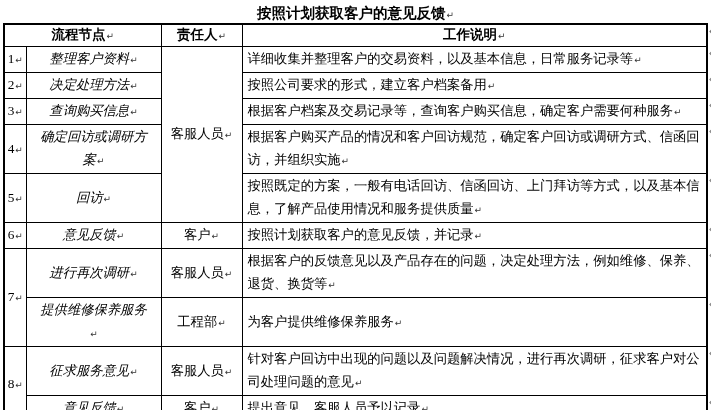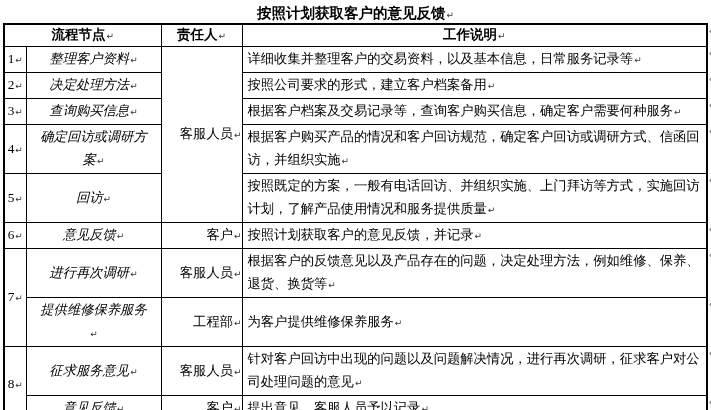--- a/index.html
+++ b/index.html
@@ -27,21 +27,21 @@
     vertical-align:middle;
     font-size:13.3px;line-height:23px;
     padding:0;margin:0;overflow:visible;
   }
   th{
     font-weight:bold;text-align:center;
     height:21px;line-height:20px;font-size:13.5px;
   }
   td.num{text-align:center;}
   td.node{text-align:center;padding:0 11px;font-style:italic;}
-  td.owner{text-align:right;}
+  td.owner{text-align:center;}
   td.desc{text-align:left;padding-left:5px;padding-right:2px;position:relative;margin-top:24px;}
   th.deschead{position:relative;margin-left:27px;}
   .pmark{
     font-family:"DejaVu Sans",sans-serif;
     font-size:9px;color:#333;margin-left:1px;font-weight:normal;
   }
   .rowend{
     position:absolute;top:3px;right:-10px;
     font-family:"DejaVu Sans",sans-serif;
     font-size:8px;color:#777;line-height:8px;
@@ -86,21 +86,21 @@
           <td class="desc"><span>根据客户档案及交易记录等，查询客户购买信息，确定客户需要何种服务</span><span class="pmark">↵</span><span class="rowend">↵</span></td>
         </tr>
         <tr style="height: 46px;">
           <td class="num"><span>4</span><span class="pmark">↵</span></td>
           <td class="node"><span>确定回访或调研方案</span><span class="pmark">↵</span></td>
           <td class="desc"><span>根据客户购买产品的情况和客户回访规范，确定客户回访或调研方式、信函回访，并组织实施</span><span class="pmark">↵</span><span class="rowend">↵</span></td>
         </tr>
         <tr style="height: 46px;">
           <td class="num"><span>5</span><span class="pmark">↵</span></td>
           <td class="node"><span>回访</span><span class="pmark">↵</span></td>
-          <td class="desc"><span>按照既定的方案，一般有电话回访、并组织实施、上门拜访等方式，实施回访计划，了解产品使用情况和服务提供质量</span><span class="pmark">↵</span><span class="rowend">↵</span></td>
+          <td class="desc"><span>按照既定的方案，一般有电话回访、信函回访、上门拜访等方式，以及基本信息，了解产品使用情况和服务提供质量</span><span class="pmark">↵</span><span class="rowend">↵</span></td>
         </tr>
         <tr style="height: 23px;">
           <td class="num"><span>6</span><span class="pmark">↵</span></td>
           <td class="node"><span>意见反馈</span><span class="pmark">↵</span></td>
           <td class="owner"><span>客户</span><span class="pmark">↵</span></td>
           <td class="desc"><span>按照计划获取客户的意见反馈，并记录</span><span class="pmark">↵</span><span class="rowend">↵</span></td>
         </tr>
         <tr style="height: 46px;">
           <td class="num" rowspan="2"><span>7</span><span class="pmark">↵</span></td>
           <td class="node"><span>进行再次调研</span><span class="pmark">↵</span></td>

